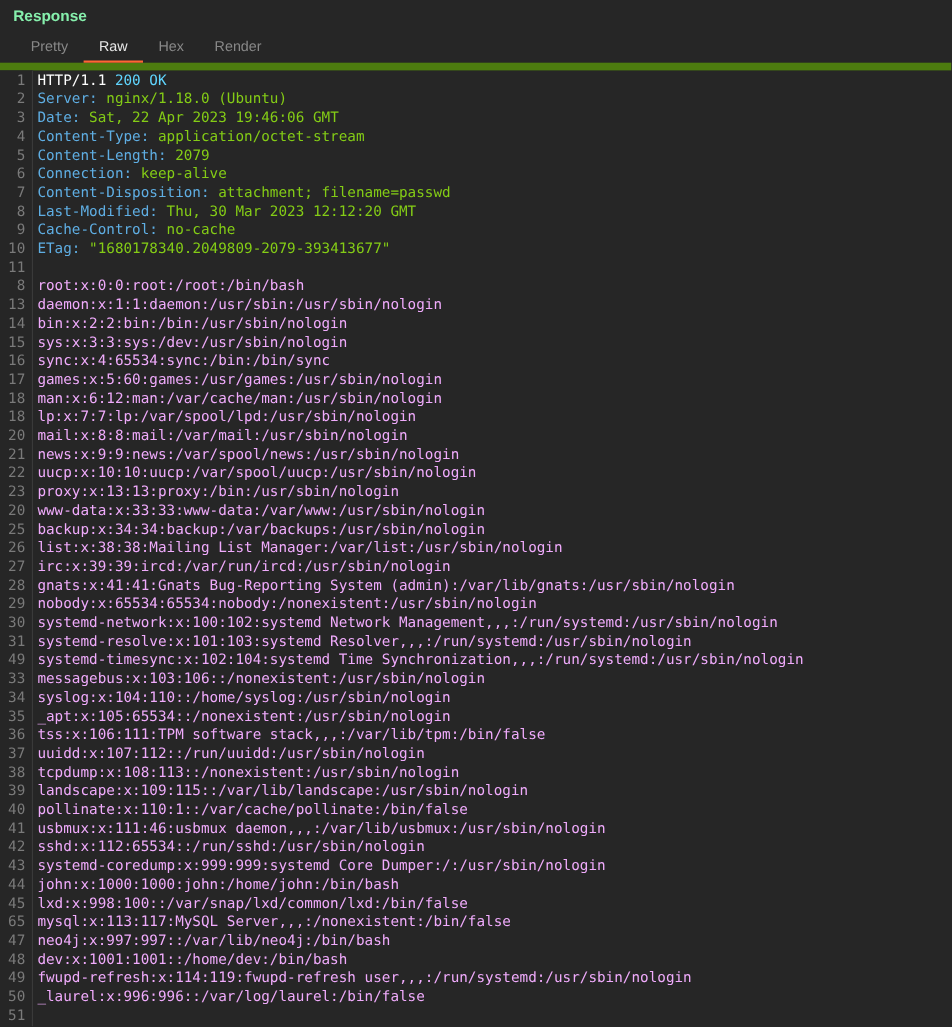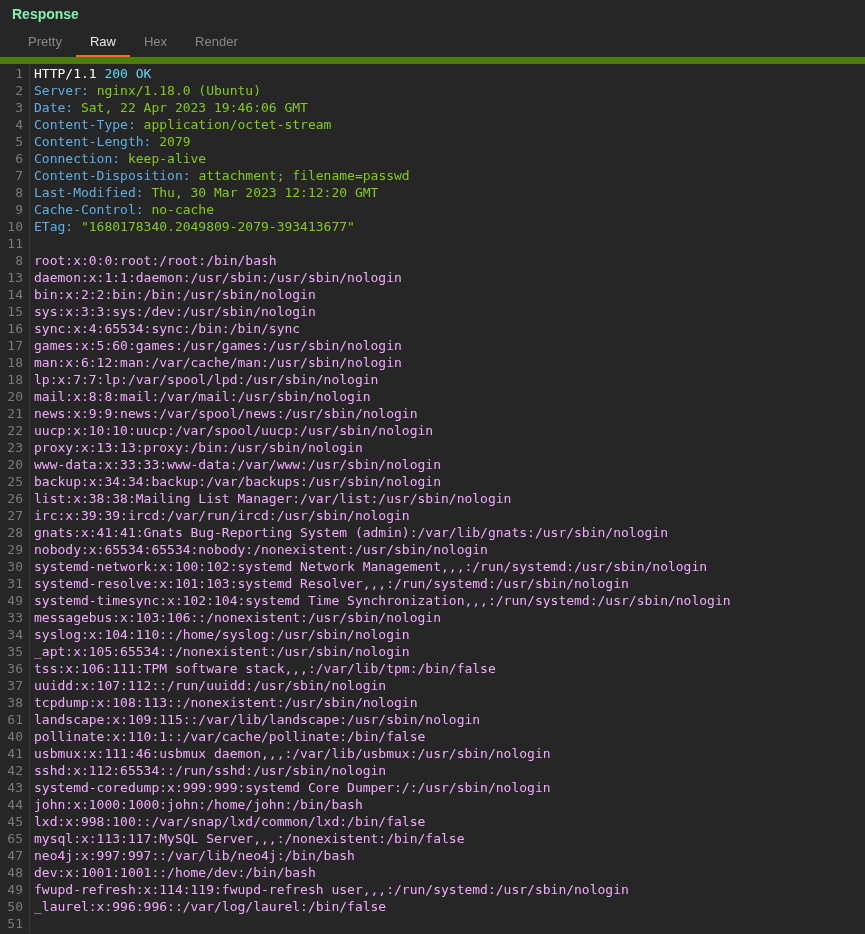--- a/index.html
+++ b/index.html
@@ -109,21 +109,21 @@
       <div class="gline">29</div>
       <div class="gline">30</div>
       <div class="gline">31</div>
       <div class="gline">49</div>
       <div class="gline">33</div>
       <div class="gline">34</div>
       <div class="gline">35</div>
       <div class="gline">36</div>
       <div class="gline">37</div>
       <div class="gline">38</div>
-      <div class="gline">61</div>
+      <div class="gline">39</div>
       <div class="gline">40</div>
       <div class="gline">41</div>
       <div class="gline">42</div>
       <div class="gline">43</div>
       <div class="gline">44</div>
       <div class="gline">45</div>
       <div class="gline">65</div>
       <div class="gline">47</div>
       <div class="gline">48</div>
       <div class="gline">49</div>

